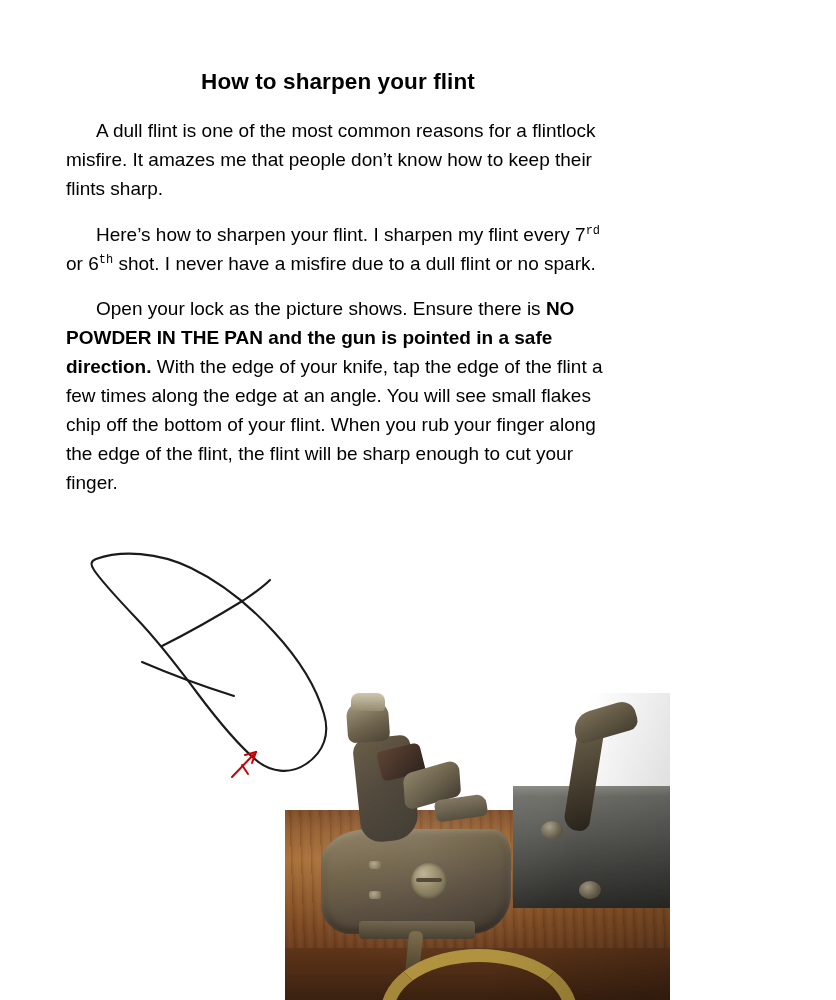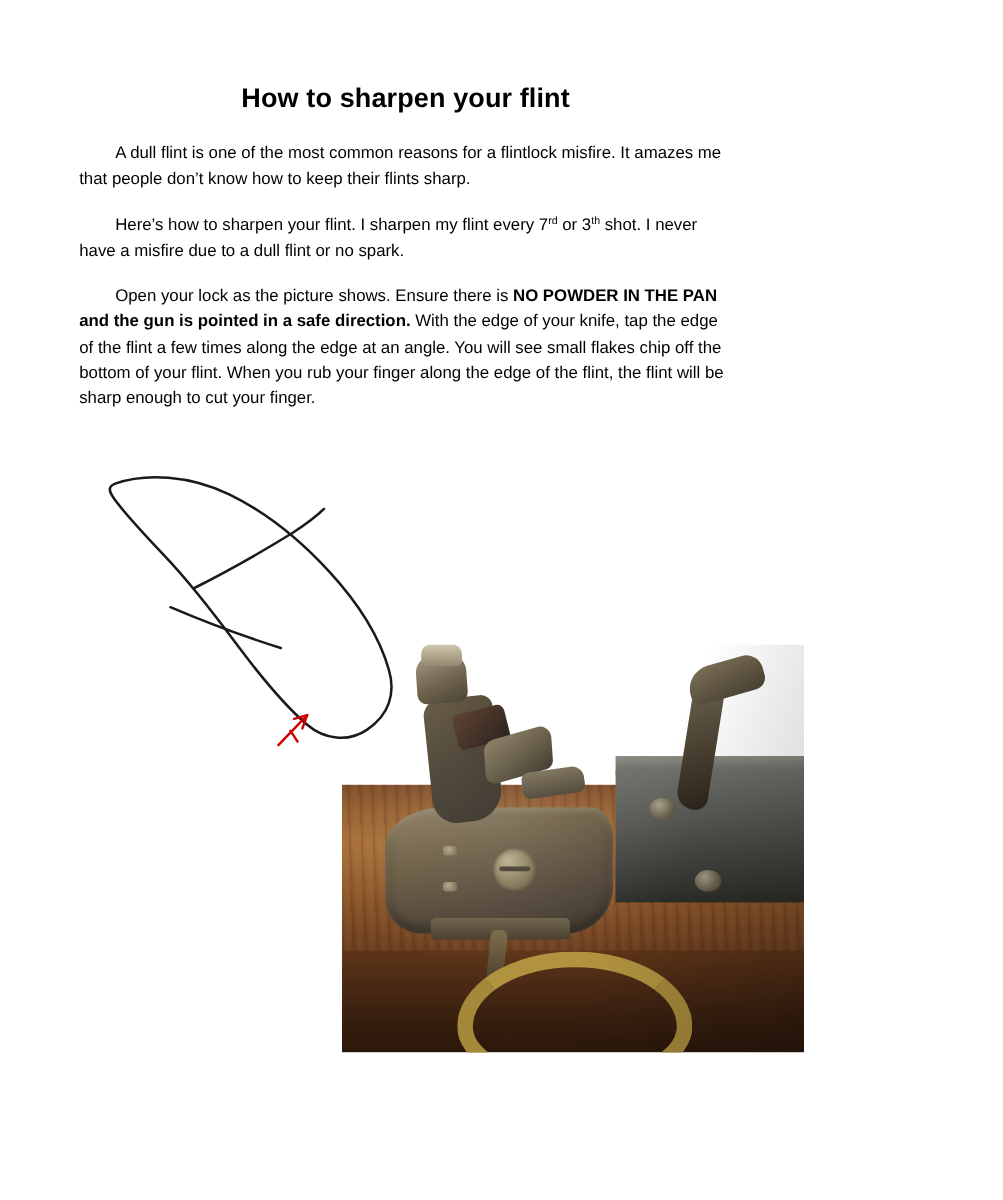--- a/index.html
+++ b/index.html
@@ -24,37 +24,38 @@
   }
   .doc-title {
     text-align: center;
     font-size: 22.5px;
     font-weight: bold;
     margin: 0;
     padding-top: 69px;
     letter-spacing: 0.1px;
   }
   .body-para {
-    font-size: 14px;
+    font-size: 19px;
     line-height: 1.52;
     margin: 0;
     padding-top: 17px;
     text-indent: 30px;
     text-align: left;
   }
   .body-para.first {
     padding-top: 22px;
   }
   .body-para b {
     font-weight: bold;
   }
   sup {
     font-size: 0.63em;
     vertical-align: super;
     line-height: 0;
+    font-family: Liberation Mono, monospace;
   }
   .figure-wrap {
     position: relative;
     width: 704px;
     height: 500px;
     margin-top: 48px;
   }
   .figure-svg {
     position: absolute;
     left: 0;
@@ -296,21 +297,21 @@
 
 <div class="page">
 
   <h1 class="doc-title">How to sharpen your flint</h1>
 
   <p class="body-para first">
     <span>A dull flint is one of the most common reasons for a flintlock misfire. It amazes me that people don’t know how to keep their flints sharp.</span>
   </p>
 
   <p class="body-para">
-    <span>Here’s how to sharpen your flint. I sharpen my flint every 7</span><sup>rd</sup><span> or 3</span><sup>th</sup><span> shot. I never have a misfire due to a dull flint or no spark.</span>
+    <span>Here’s how to sharpen your flint. I sharpen my flint every 7</span><sup>rd</sup><span> or 6</span><sup>th</sup><span> shot. I never have a misfire due to a dull flint or no spark.</span>
   </p>
 
   <p class="body-para">
     <span>Open your lock as the picture shows. Ensure there is </span><b>NO POWDER IN THE PAN and the gun is pointed in a safe direction.</b><span> With the edge of your knife, tap the edge of the flint a few times along the edge at an angle. You will see small flakes chip off the bottom of your flint. When you rub your finger along the edge of the flint, the flint will be sharp enough to cut your finger.</span>
   </p>
 
   <div class="figure-wrap">
 
     <div class="gun-photo">
       <div class="stock">

